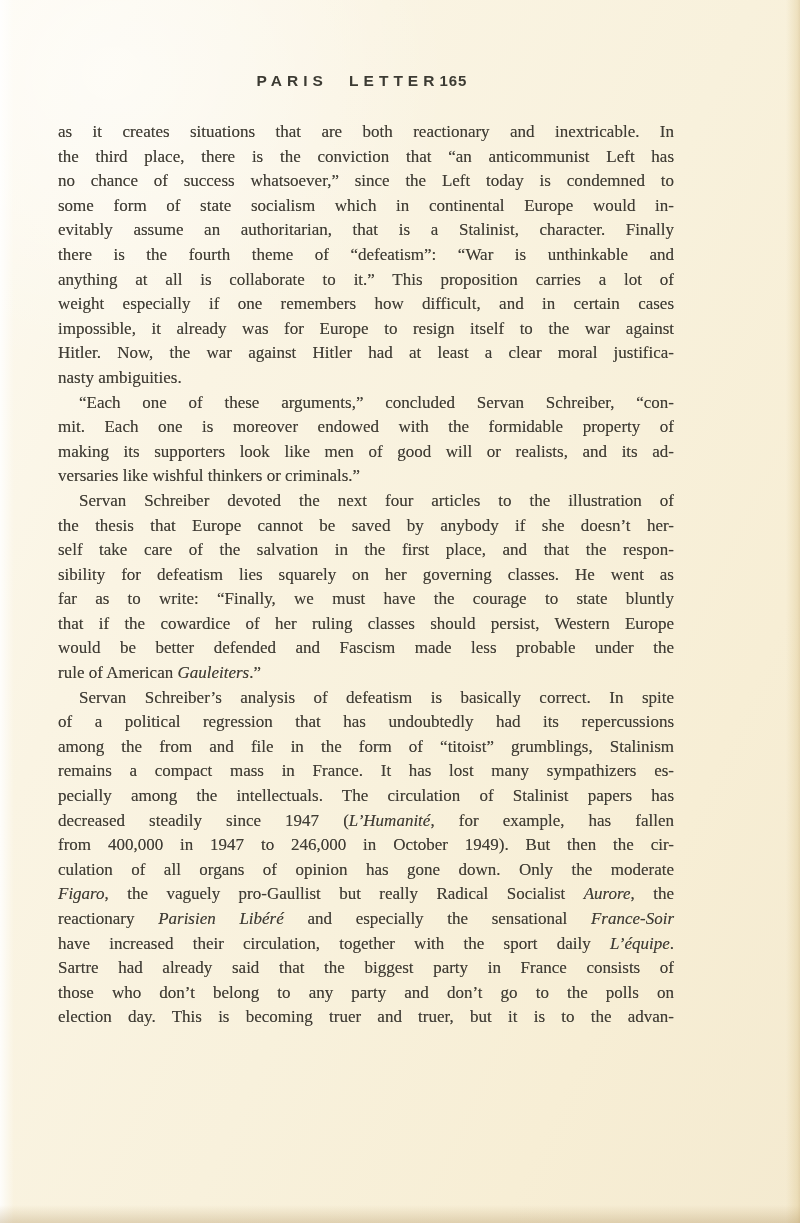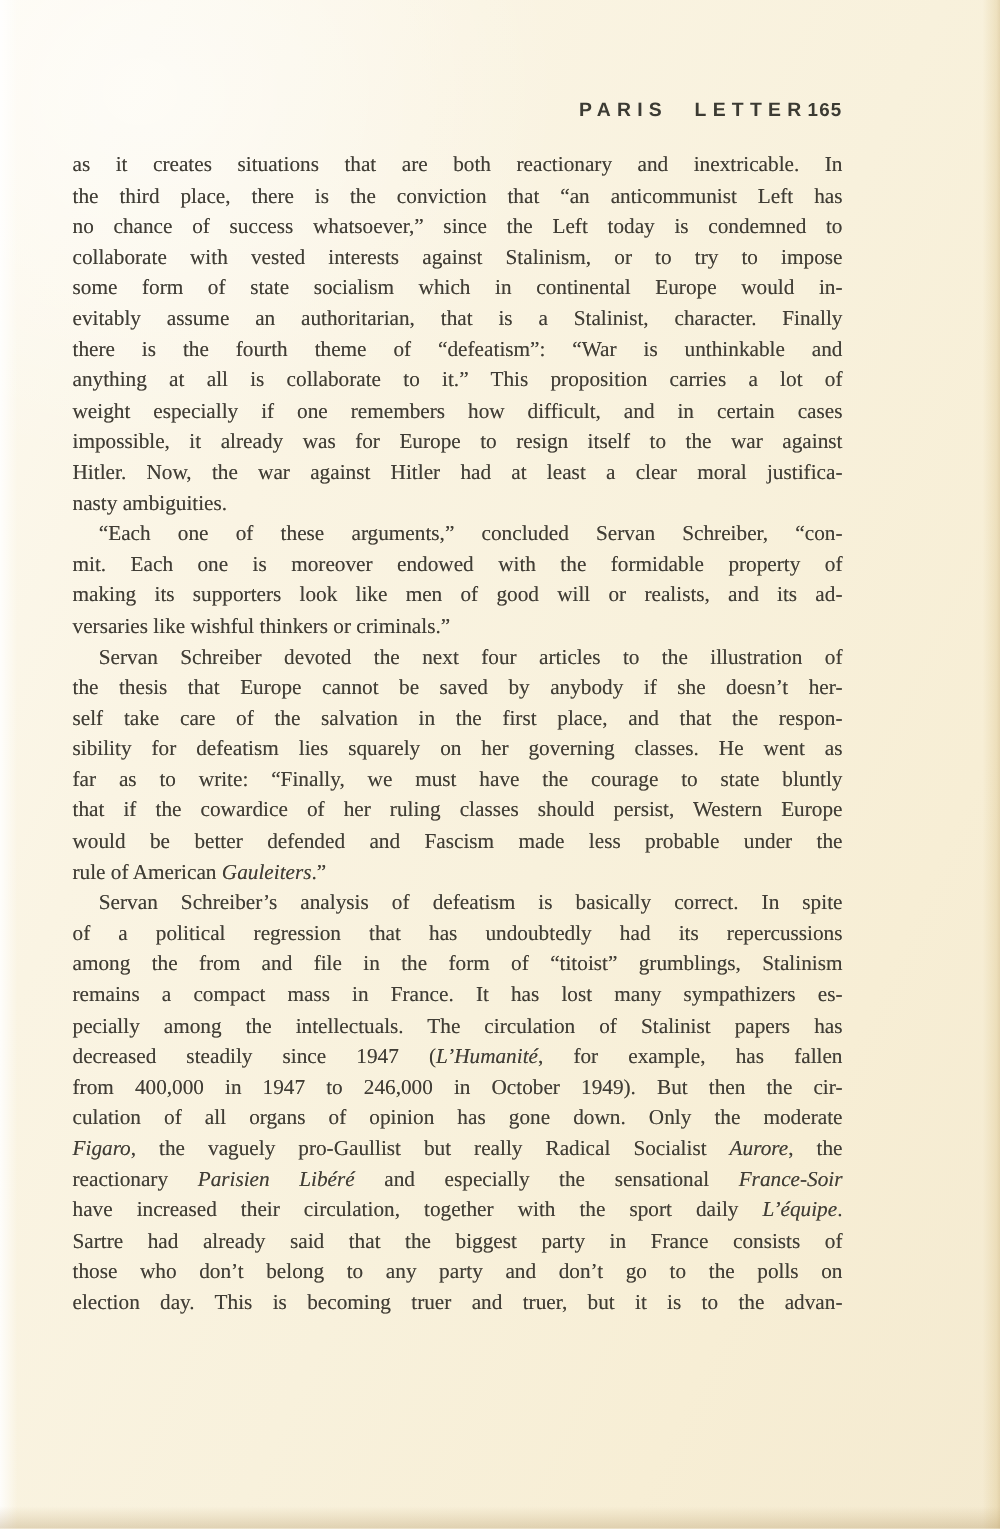--- a/index.html
+++ b/index.html
@@ -34,24 +34,24 @@
     background: linear-gradient(to right, rgba(219,196,140,0), rgba(219,196,140,0.35) 80%, rgba(205,180,125,0.45));
   }
   .edge.bottom-edge {
     left: 0; right: 0; bottom: 0; height: 18px;
     background: linear-gradient(to bottom, rgba(187,158,108,0), rgba(187,158,108,0.16) 45%, rgba(172,143,92,0.32));
   }
 
   .running-header {
     position: absolute;
     left: 50px;
-    top: 80px;
+    top: 72px;
     width: 624px;
     display: flex;
-    justify-content: flex-end;
+    justify-content: center;
     align-items: baseline;
     font-family: "Liberation Sans", "DejaVu Sans", sans-serif;
     font-weight: 700;
     color: var(--header-ink);
   }
   .running-header .title {
     font-size: 15.5px;
     letter-spacing: 5px;
     word-spacing: 12px;
   }
@@ -86,21 +86,20 @@
   <div class="running-header">
     <span class="title">PARIS LETTER</span>
     <span class="pagenum">165</span>
   </div>
 
   <div class="body-text">
       <div class="para">
         <div class="line">as it creates situations that are both reactionary and inextricable. In</div>
         <div class="line">the third place, there is the conviction that “an anticommunist Left has</div>
         <div class="line">no chance of success whatsoever,” since the Left today is condemned to</div>
-        <div class="line">collaborate with vested interests against Stalinism, or to try to impose</div>
         <div class="line">some form of state socialism which in continental Europe would in-</div>
         <div class="line">evitably assume an authoritarian, that is a Stalinist, character. Finally</div>
         <div class="line">there is the fourth theme of “defeatism”: “War is unthinkable and</div>
         <div class="line">anything at all is collaborate to it.” This proposition carries a lot of</div>
         <div class="line">weight especially if one remembers how difficult, and in certain cases</div>
         <div class="line">impossible, it already was for Europe to resign itself to the war against</div>
         <div class="line">Hitler. Now, the war against Hitler had at least a clear moral justifica-</div>
         <div class="line end">nasty ambiguities.</div>
       </div>
       <div class="para">

